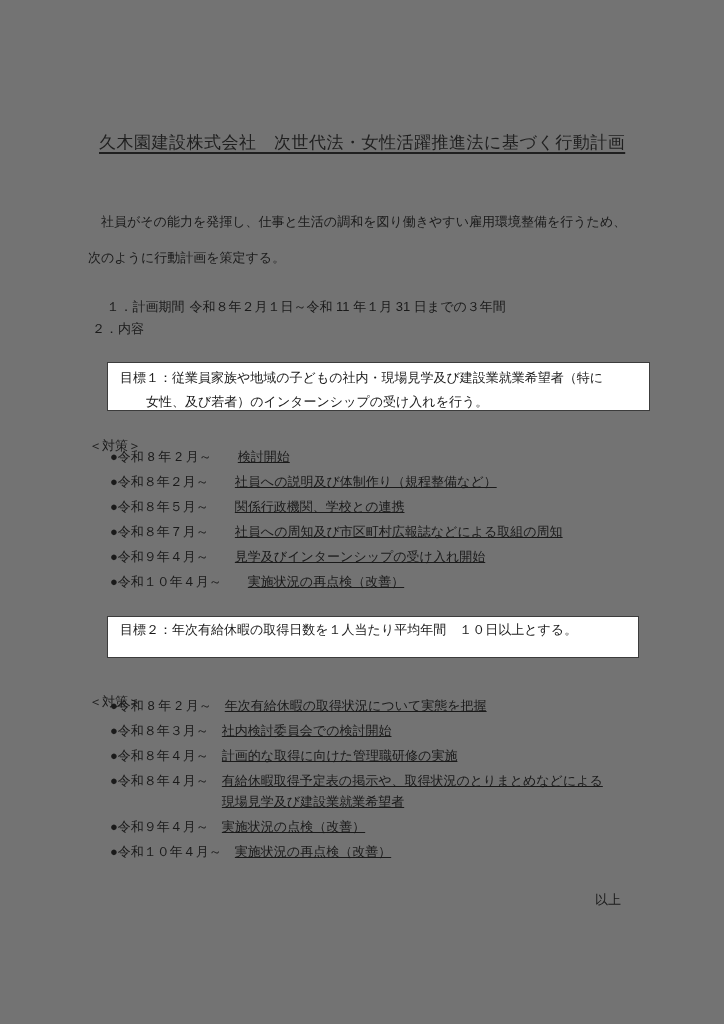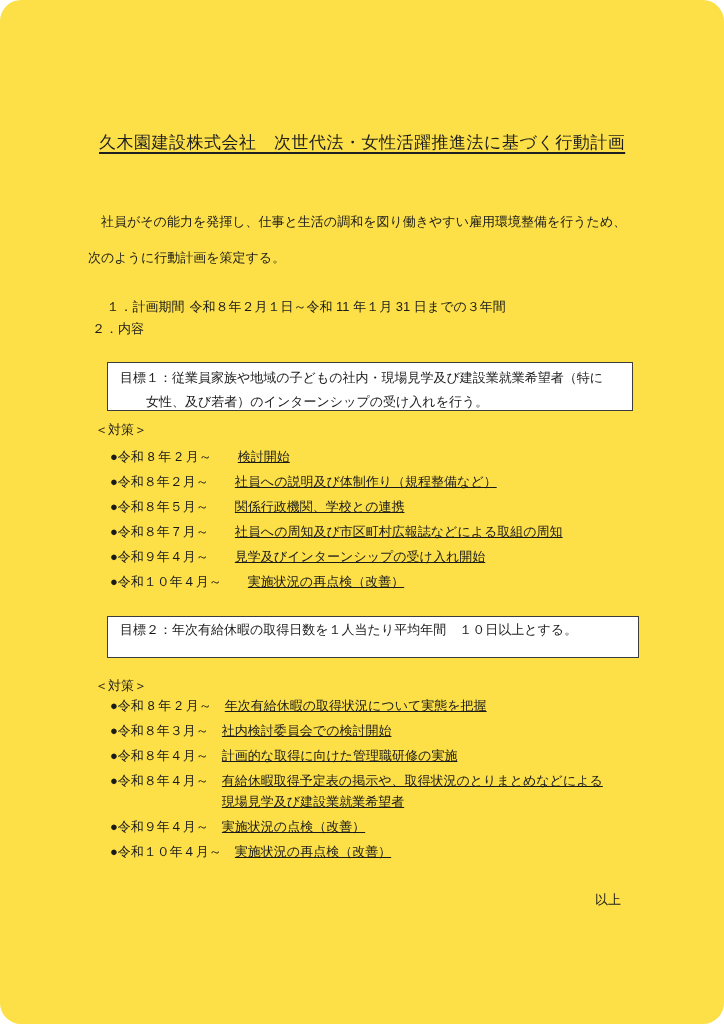--- a/index.html
+++ b/index.html
@@ -1,24 +1,23 @@
 <!DOCTYPE html>
 <html lang="ja"><head>
 <meta charset="utf-8">
 <style>
   html,body{margin:0;padding:0;background:#ffffff;}
   .page{
     position:relative;
     width:724px;height:1024px;
-    background:#fde047;
+    background:#737373;
     color:#1a1a1a;
     font-family:"Liberation Sans","DejaVu Sans",sans-serif;
     font-size:13px;
     overflow:hidden;
-    border-radius:21px;
   }
   .abs{position:absolute;}
   .doc-title{
     left:99px;top:131px;
     font-size:17px;
     letter-spacing:0.5px;
     white-space:pre;
     text-decoration:underline;
     text-decoration-thickness:1.5px;
     text-underline-offset:4px;
@@ -30,27 +29,27 @@
     white-space:pre-line;
   }
   .plan-period{left:92px;top:277px;line-height:20px;white-space:pre;}
   .plan-value{margin-left:5px;}
   .content-heading{left:92px;top:319px;line-height:20px;}
   .goal-box{
     left:107px;width:512px;
     border:1.5px solid #3c3c3c;
     background:#ffffff;
   }
-  .goal-box-1{top:362px;height:44px;padding:3px 0 0 12px;}
+  .goal-box-1{top:362px;height:44px;padding:3px 17px 0 12px;}
   .goal-box-2{top:616px;height:39px;padding:1px 6px 0 12px;}
   .goal-text{
     line-height:24px;
     white-space:pre-line;
   }
-  .measures-label{left:95px;line-height:20px;}
+  .measures-label{left:89px;line-height:20px;margin-top:16px;}
   .measures-label-1{top:420px;}
   .measures-label-2{top:676px;}
   .m-list{left:110px;}
   .m-list-1{top:446px;}
   .m-list-2{top:695px;}
   .m-row{
     display:flex;
     align-items:flex-start;
     line-height:21px;
     margin-bottom:4px;

